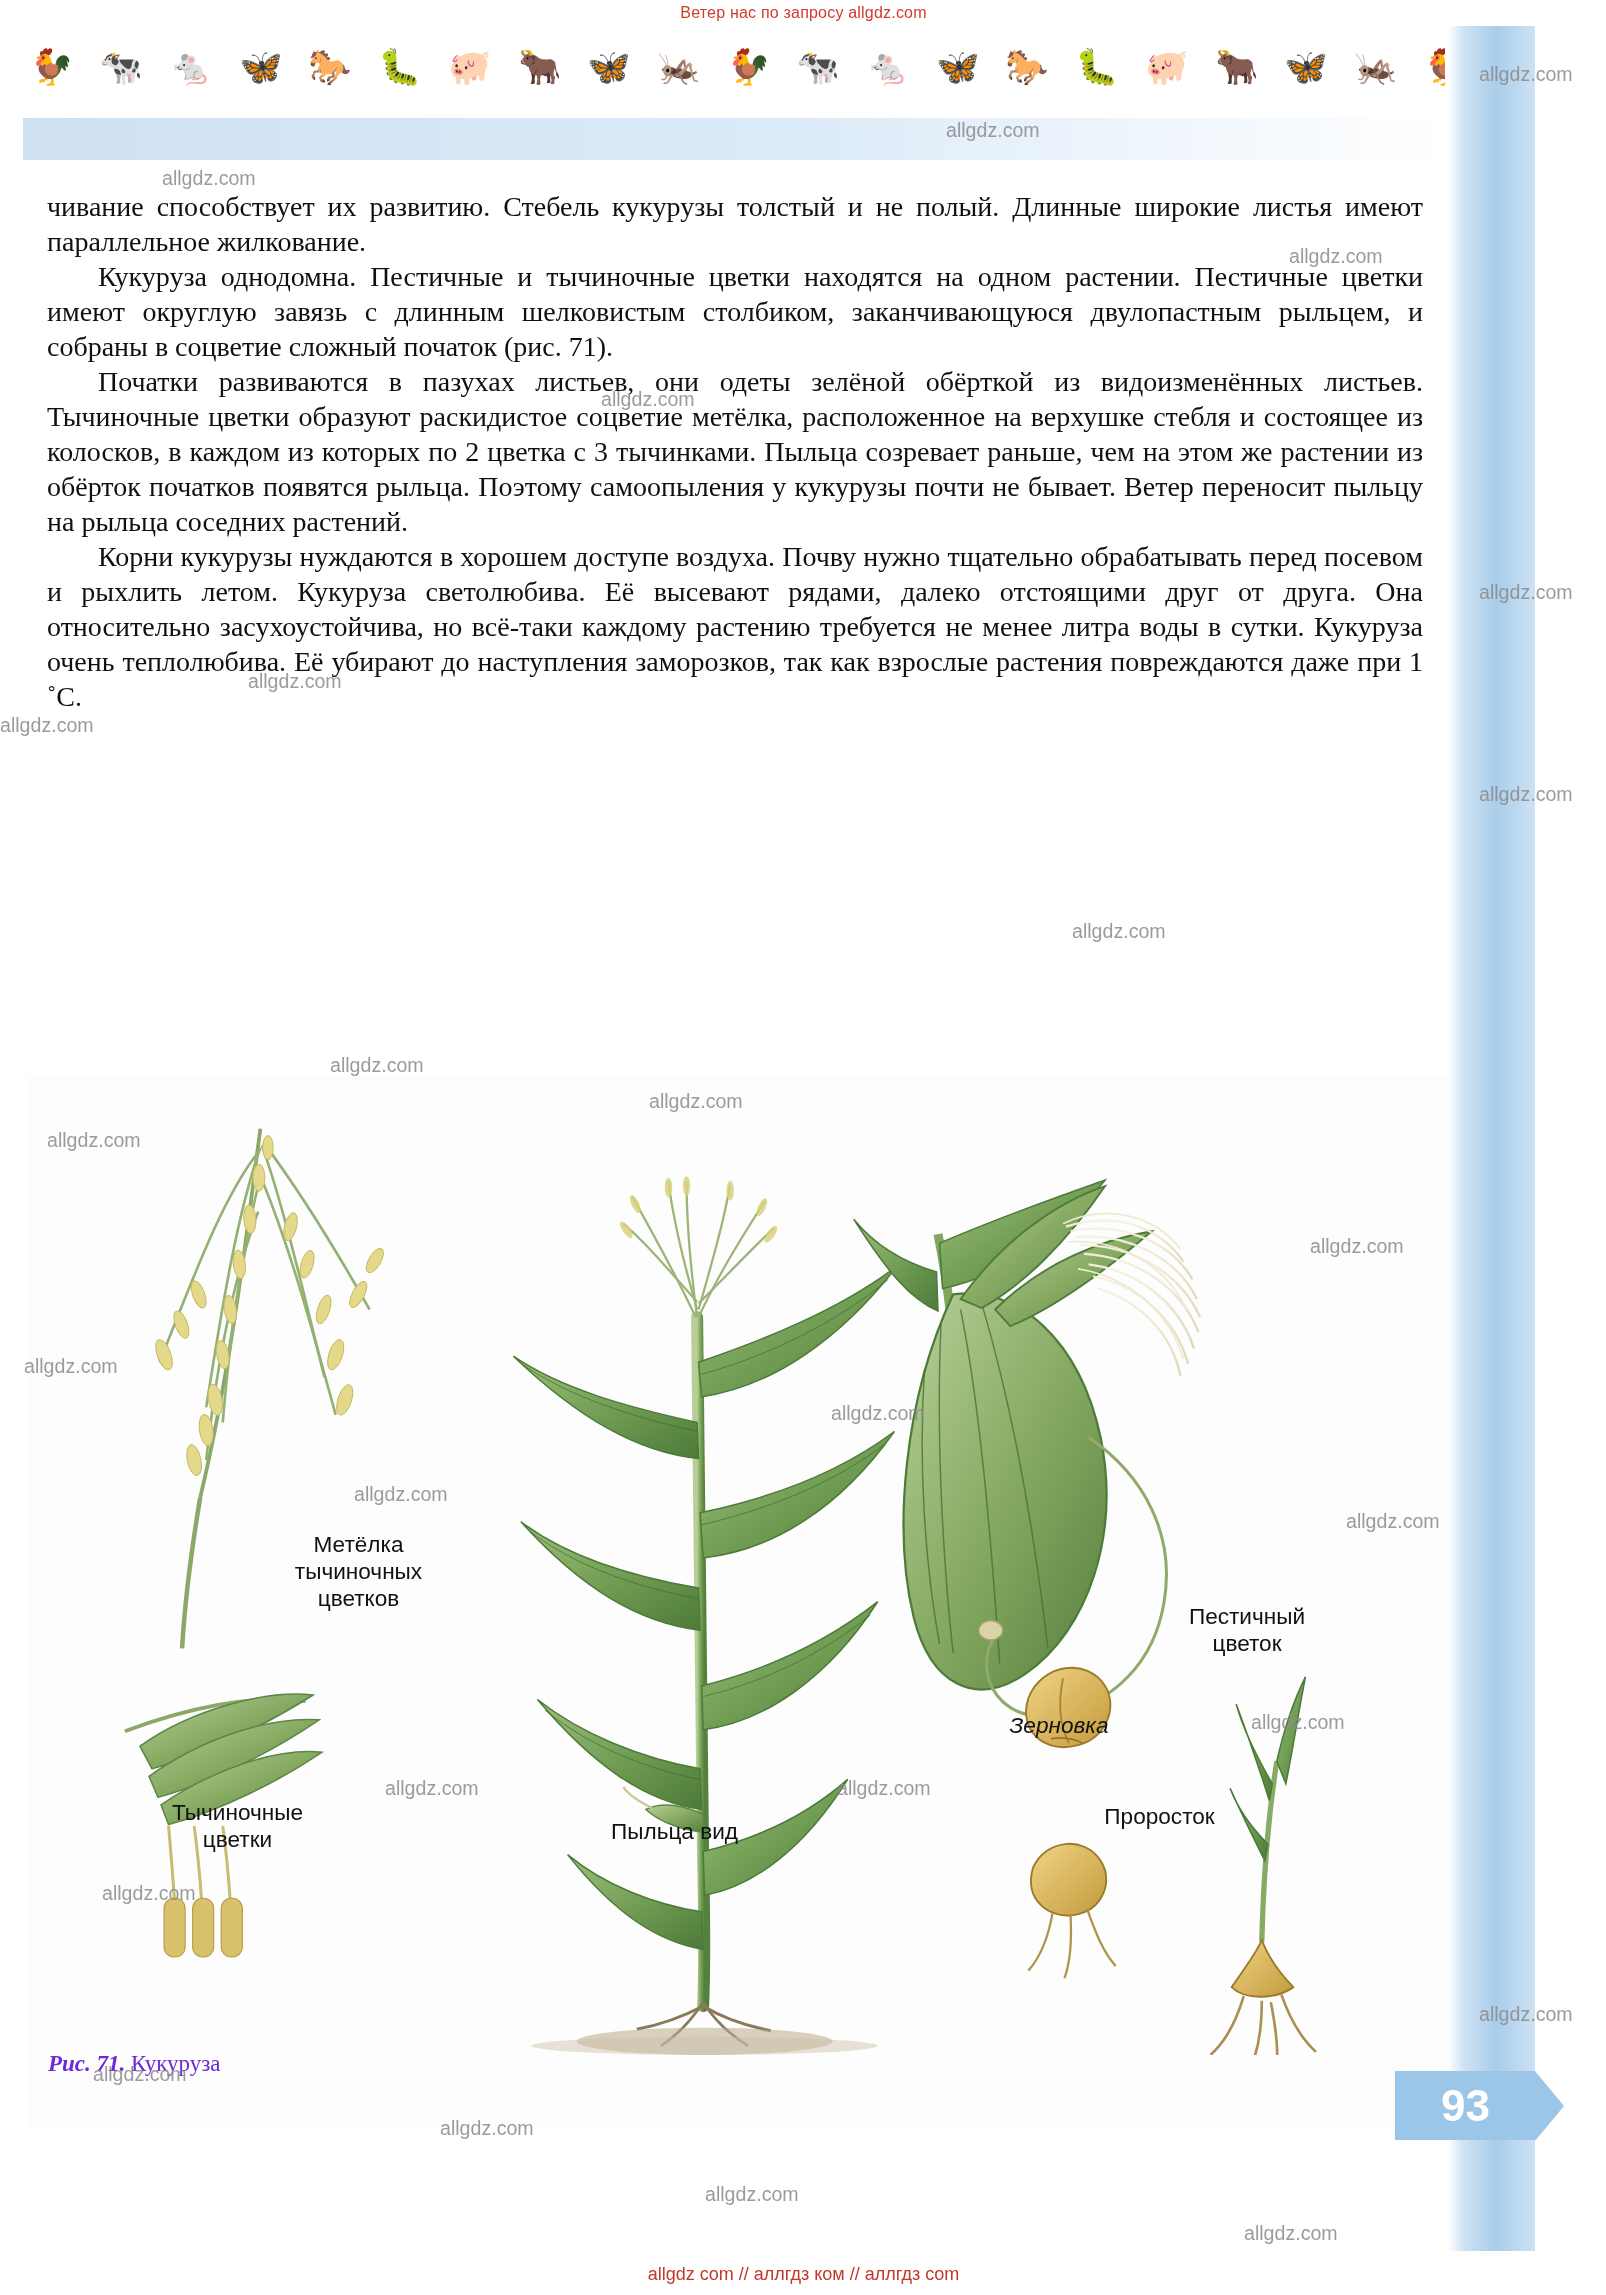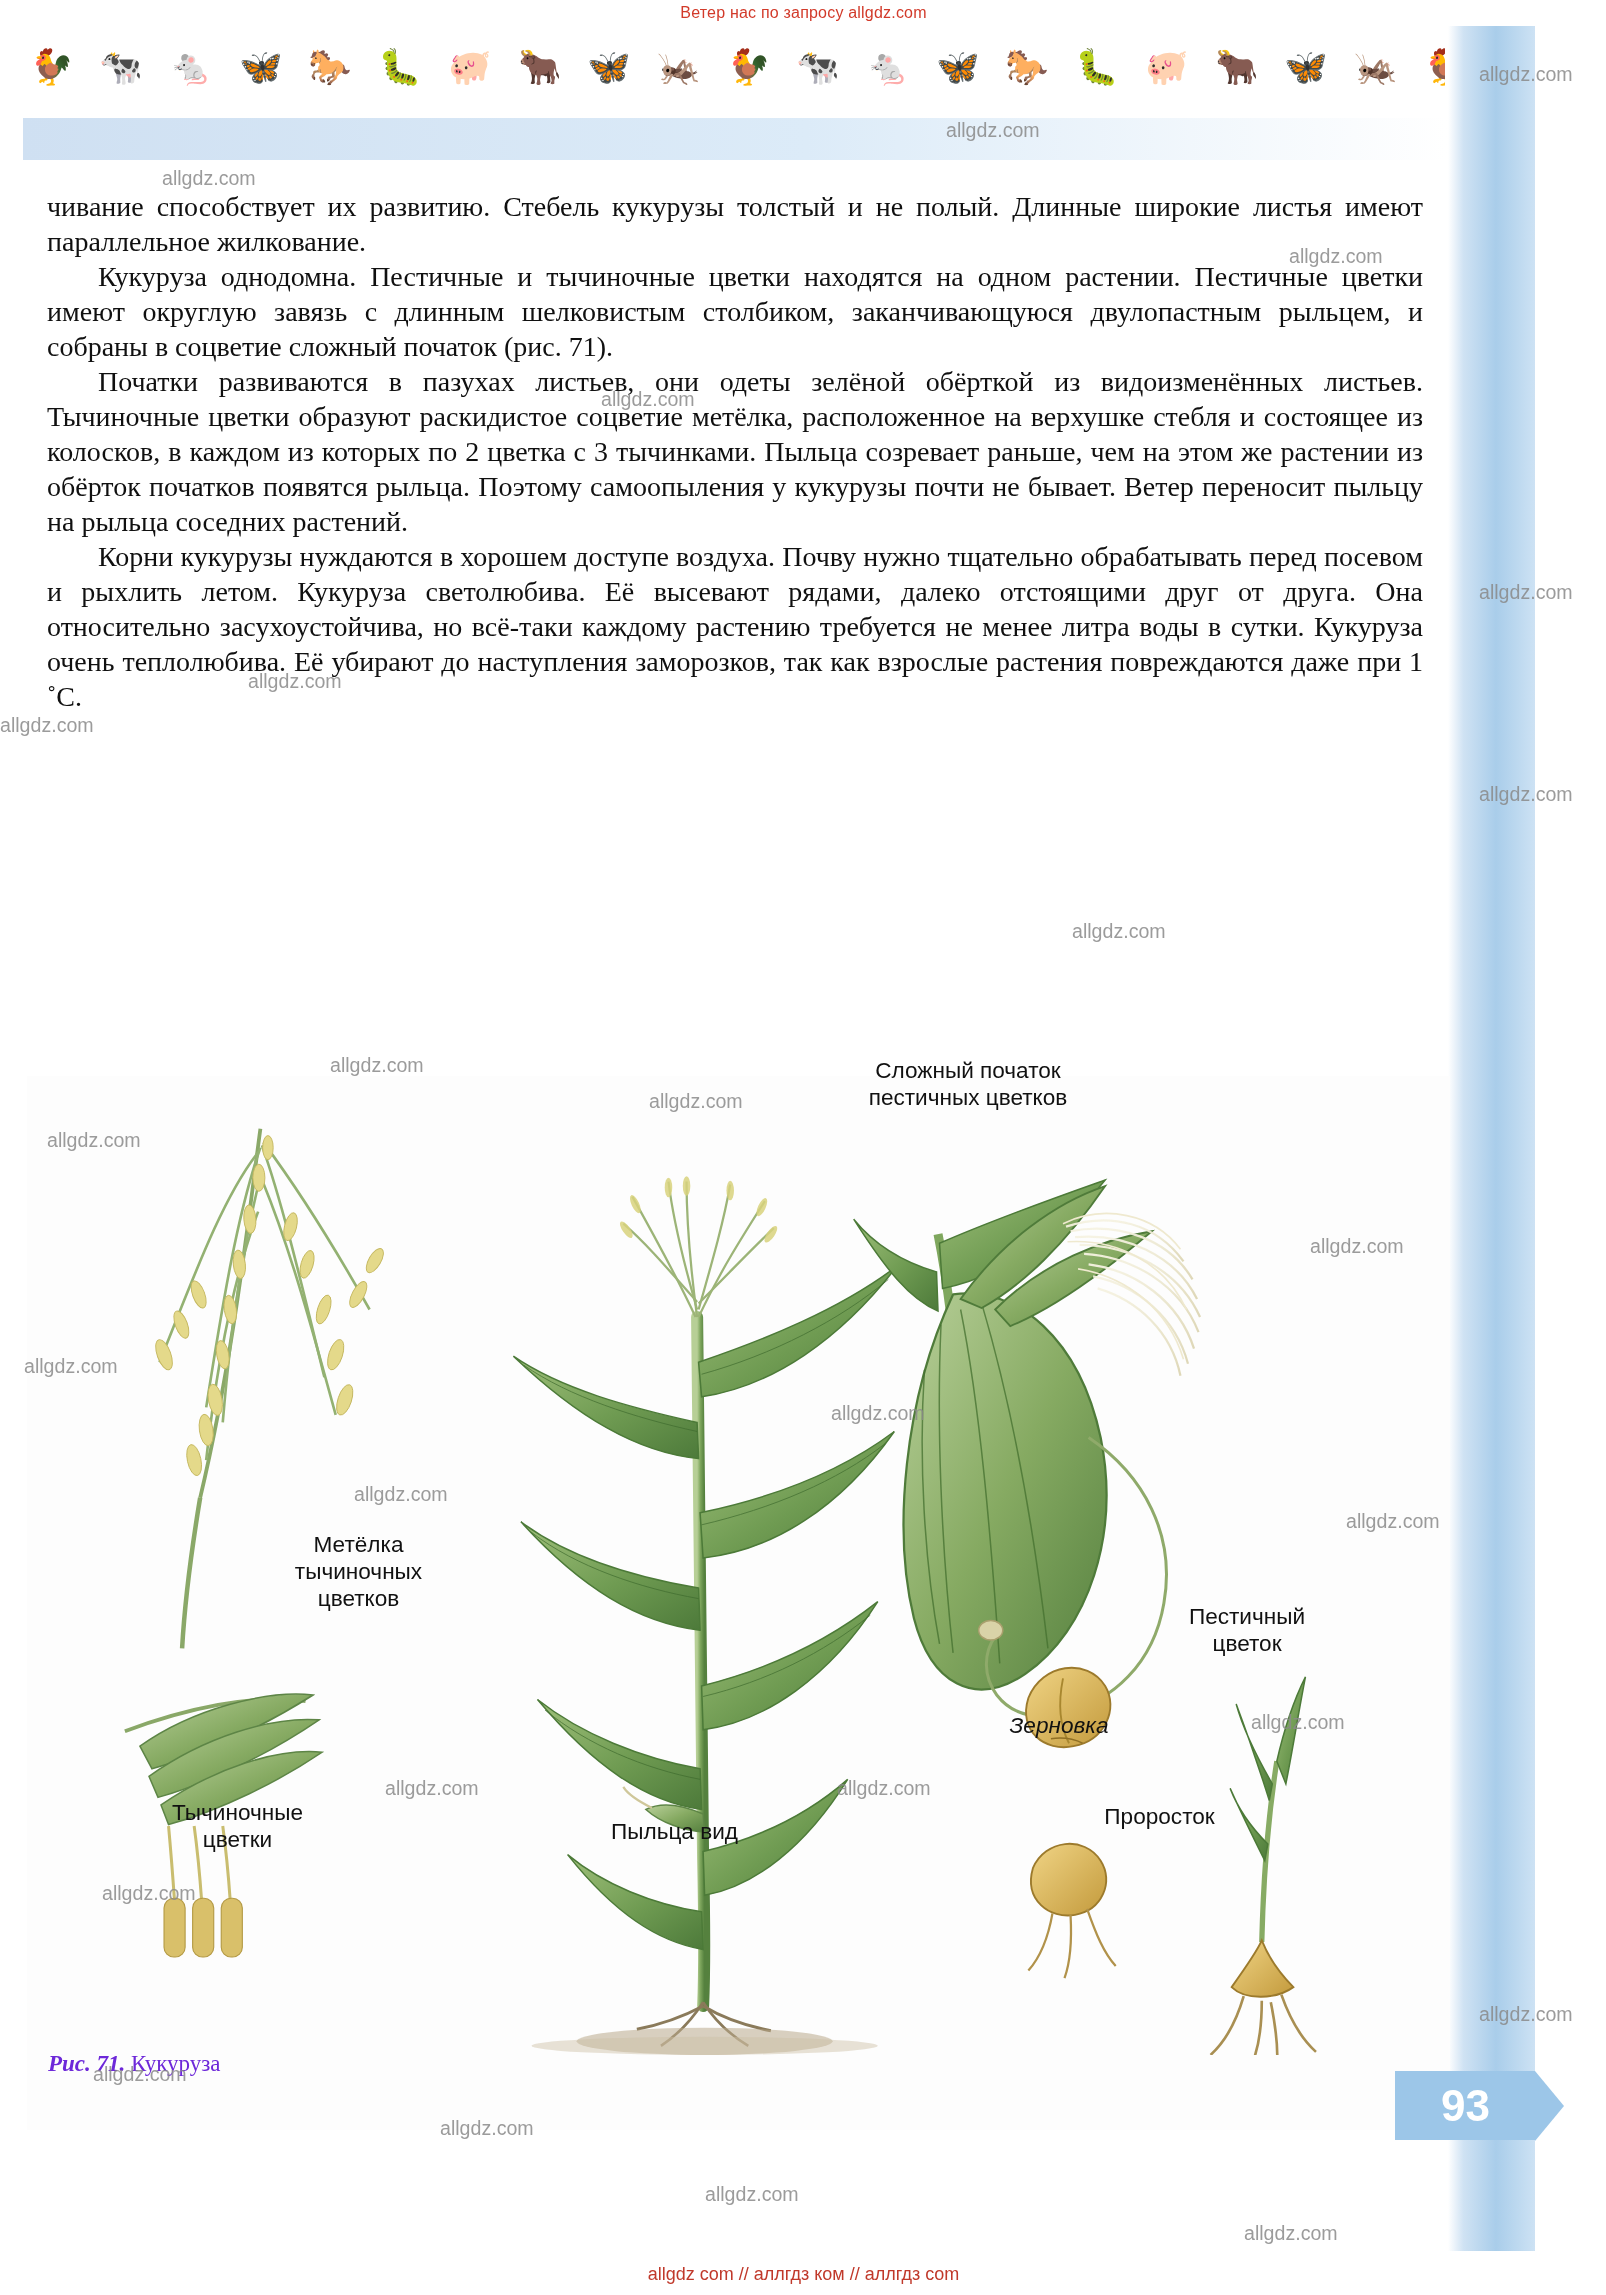--- a/index.html
+++ b/index.html
@@ -436,24 +436,20 @@
                  C140 436 98 438 80 420 Z" fill="url(#kernG)" stroke="#9c7a2c" stroke-width="2.5"></path>
         <g stroke="#a98f52" stroke-width="3.5" fill="none">
           <path d="M96 432 C86 466 72 492 52 510"></path>
           <path d="M120 438 C120 476 116 502 106 524"></path>
           <path d="M146 430 C158 464 172 488 192 506"></path>
           <path d="M132 440 C140 480 142 504 140 526"></path>
         </g>
       </g>
     </svg>
 
-    <div class="lbl" style="left:783px; top:-19px; width:316px;">
-      <span>Сложный початок</span><br>
-      <span>пестичных цветков</span>
-    </div>
 
     <div class="lbl" style="left:226px; top:455px; width:211px;">
       <span>Метёлка</span><br>
       <span>тычиночных</span><br>
       <span>цветков</span>
     </div>
 
     <div class="lbl" style="left:1107px; top:527px; width:226px;">
       <span>Пестичный</span><br>
       <span>цветок</span>

